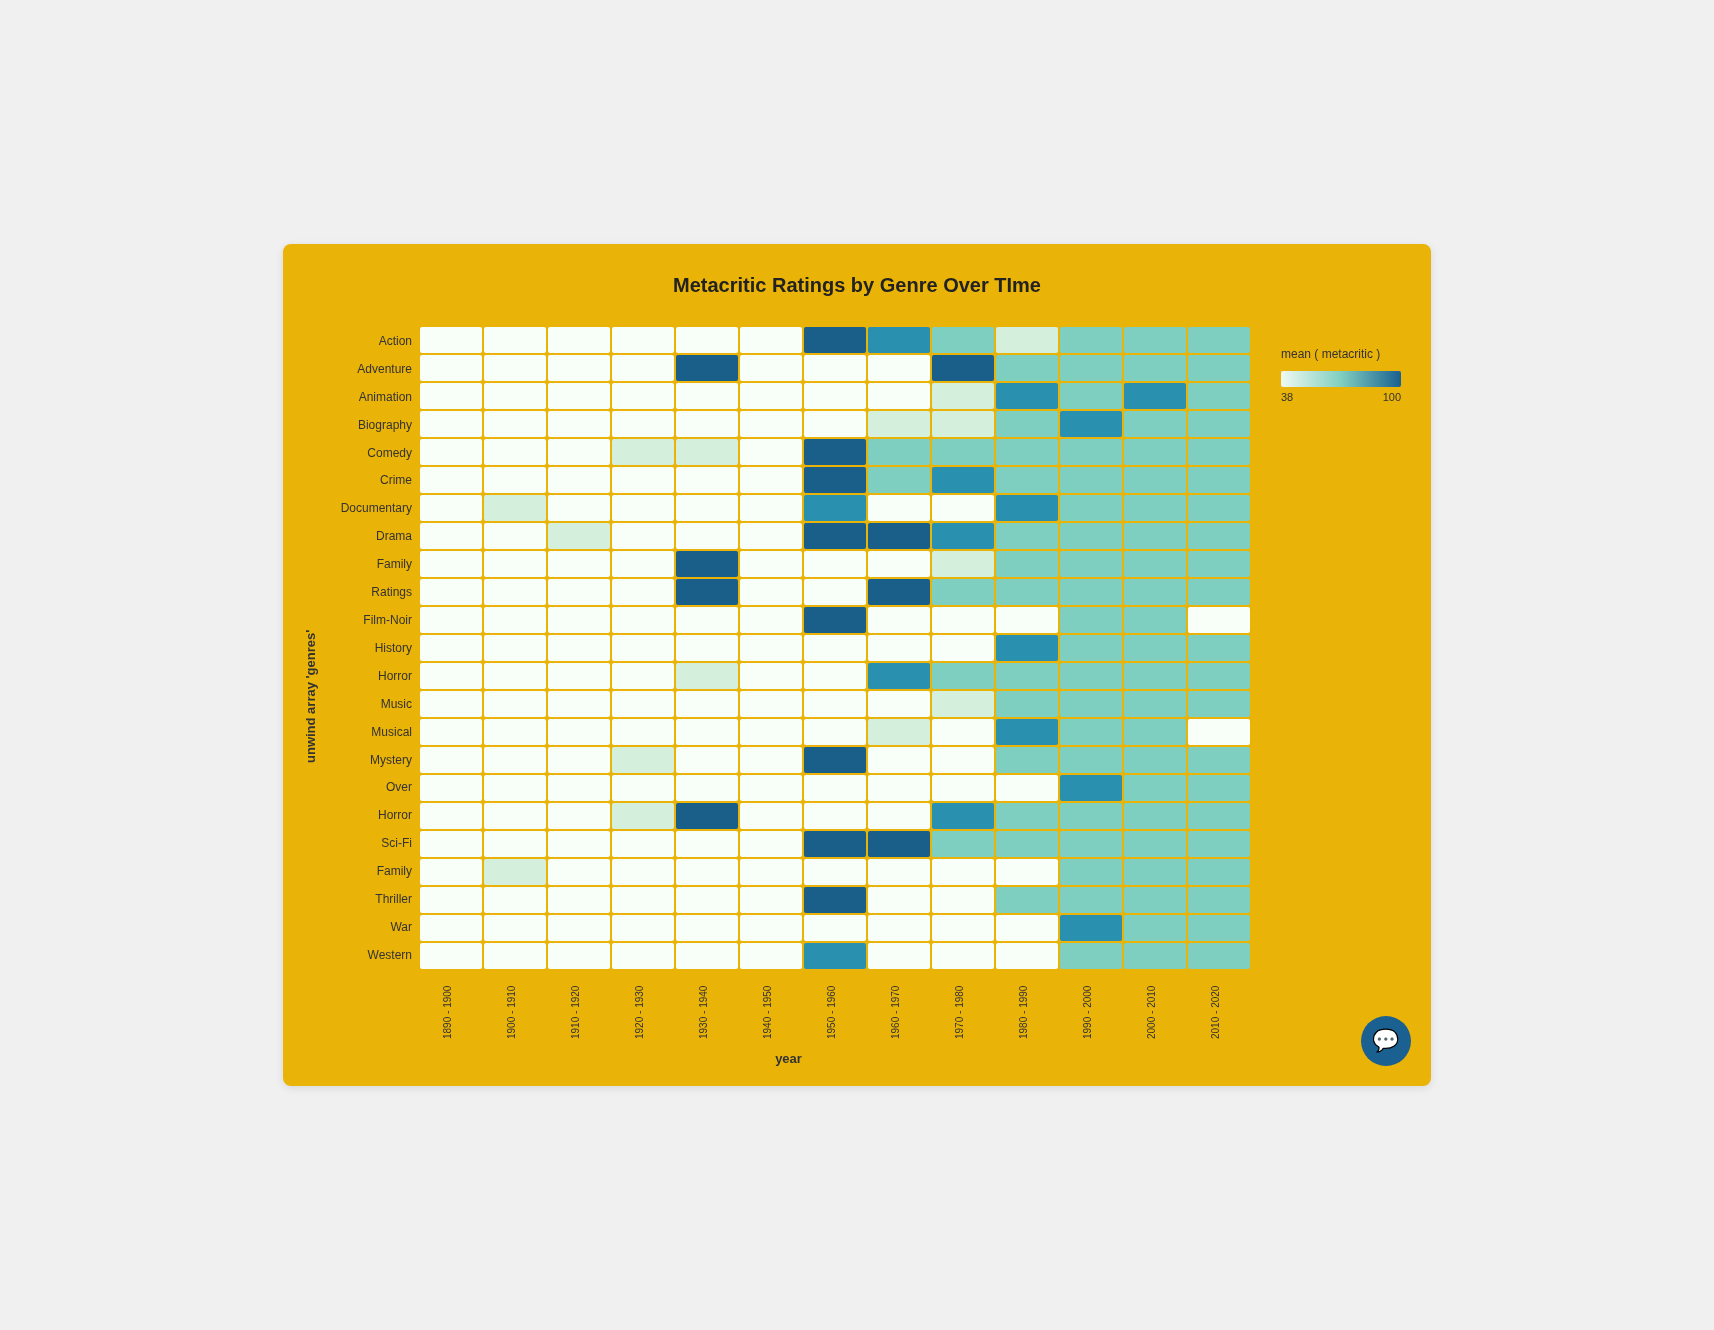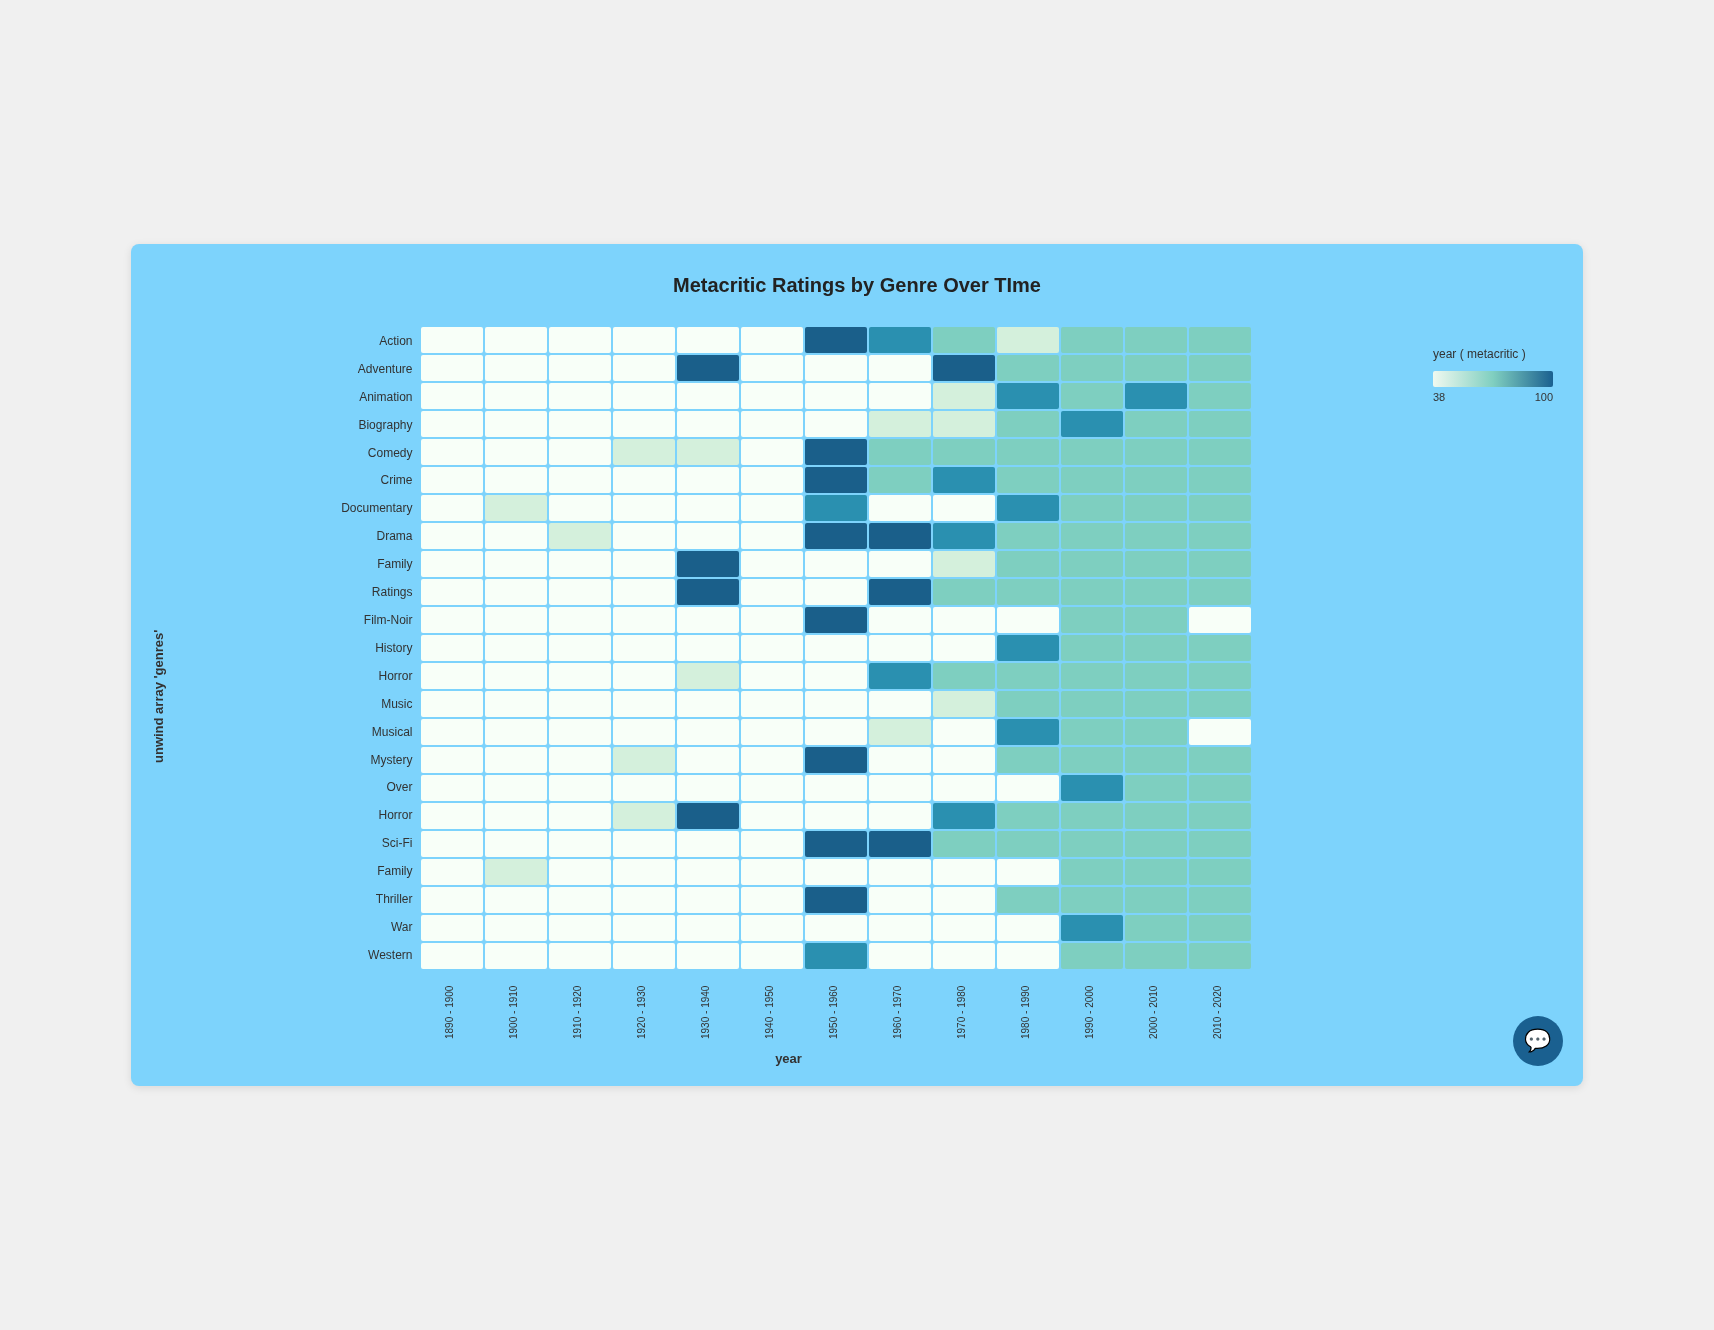--- a/index.html
+++ b/index.html
@@ -6,24 +6,24 @@
     body {
       background: #f0f0f0;
       font-family: Arial, sans-serif;
       display: flex;
       justify-content: center;
       align-items: center;
       min-height: 100vh;
       padding: 20px;
     }
     .chart-container {
-      background: #7dd3fc;
+      background: #eab308;
       border-radius: 8px;
       padding: 30px 20px 20px 20px;
-      width: 1452px;
+      width: 1148px;
       position: relative;
       box-shadow: 0 2px 8px rgba(0,0,0,0.1);
     }
     .chart-title {
       text-align: center;
       font-size: 20px;
       font-weight: bold;
       margin-bottom: 30px;
       color: #222;
     }
@@ -40,21 +40,20 @@
       display: flex;
       align-items: center;
       justify-content: center;
       margin-right: 8px;
       padding: 10px 0;
     }
     .chart-main {
       display: flex;
       flex-direction: column;
       flex: 1;
-      align-items: center;
     }
     .grid-area {
       display: flex;
       flex-direction: row;
     }
     .row-labels {
       display: flex;
       flex-direction: column;
       justify-content: space-around;
       margin-right: 4px;
@@ -500,21 +499,21 @@
             <div class="x-label">1970 - 1980</div>
             <div class="x-label">1980 - 1990</div>
             <div class="x-label">1990 - 2000</div>
             <div class="x-label">2000 - 2010</div>
             <div class="x-label">2010 - 2020</div>
           </div>
       </div>
       <div class="x-axis-title">year</div>
     </div>
     <div class="legend-area">
-      <div class="legend-title">year ( metacritic )</div>
+      <div class="legend-title">mean ( metacritic )</div>
       <div class="legend-gradient"></div>
       <div class="legend-ticks">
         <span>38</span>
         <span>100</span>
       </div>
     </div>
   </div>
   <div class="chat-button">
     <span>💬</span>
   </div>

